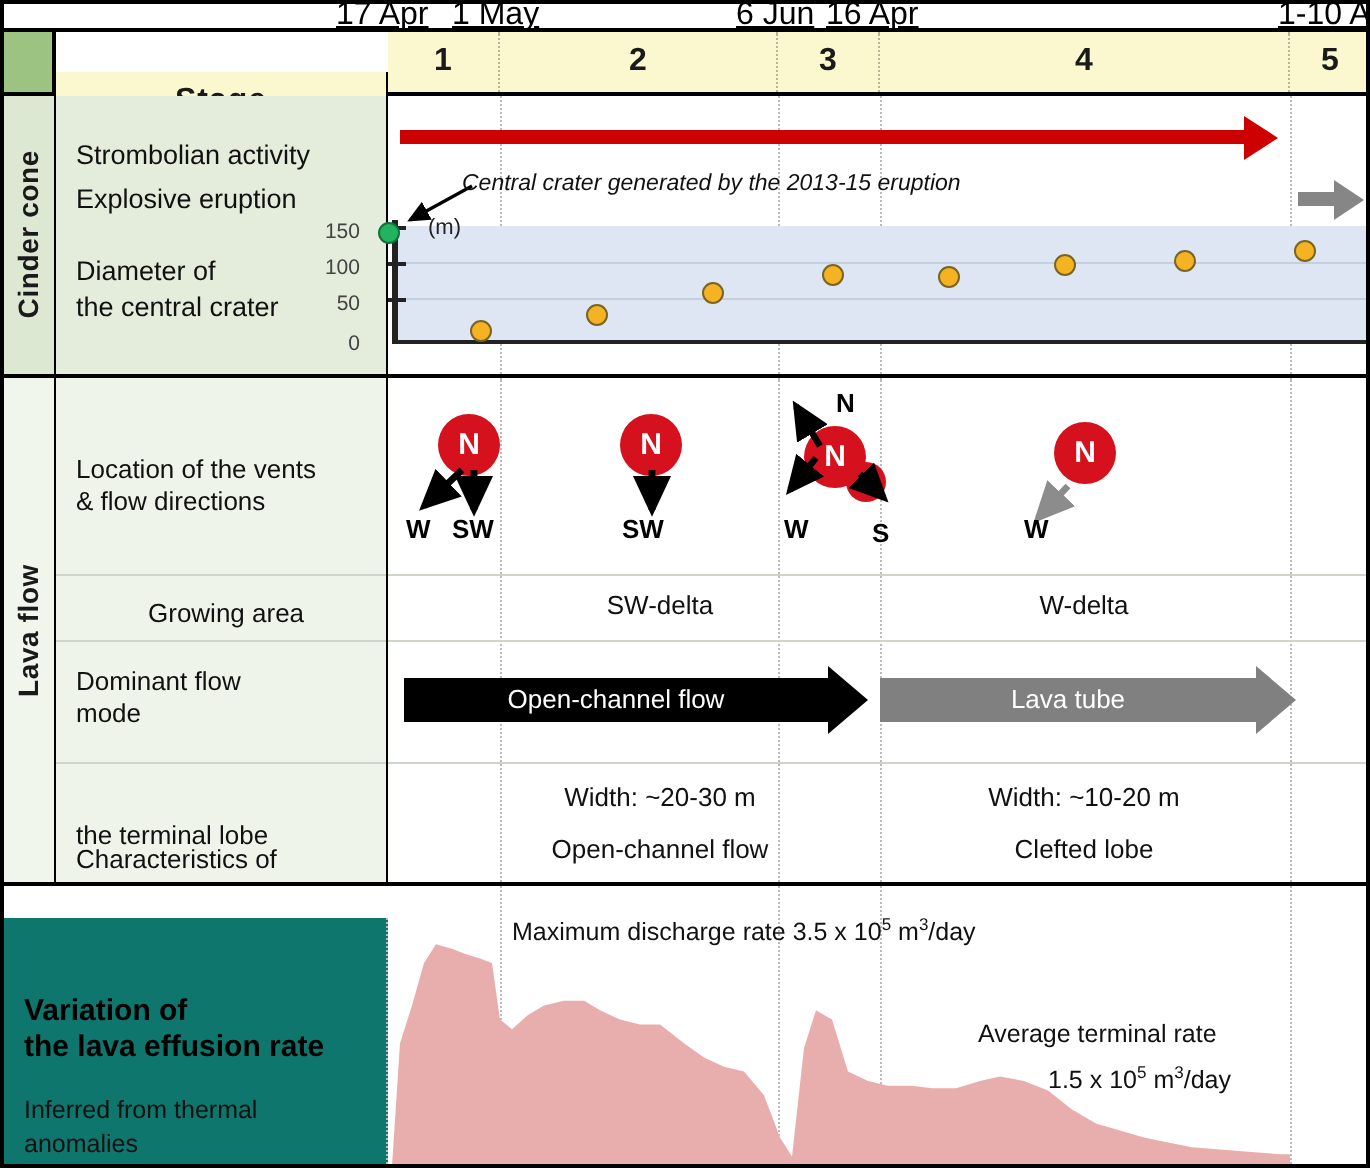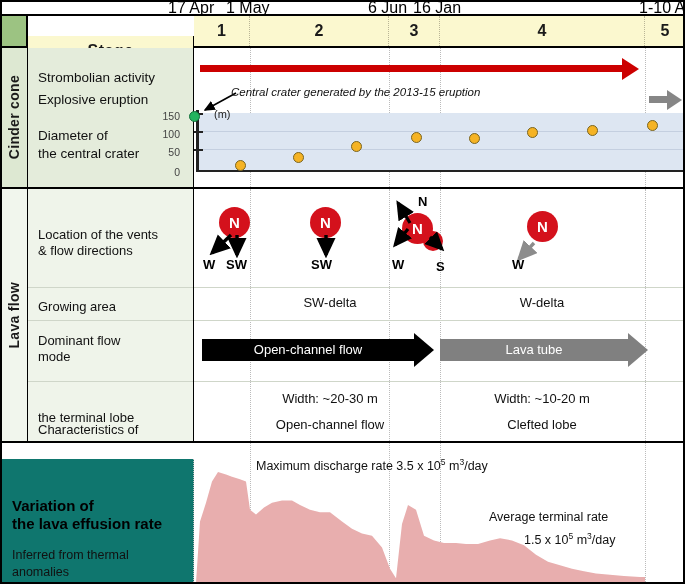--- a/index.html
+++ b/index.html
@@ -122,21 +122,21 @@
 </style>
 </head>
 <body>
 
 <div id="root">
 
   <div class="abs datestrip" id="dateStrip">
       <div class="date-lbl" style="left: 168px;">17 Apr</div>
       <div class="date-lbl" style="left: 226px;">1  May</div>
       <div class="date-lbl" style="left: 368px;">6  Jun</div>
-      <div class="date-lbl" style="left: 413px;">16  Jan</div>
+      <div class="date-lbl" style="left: 413px;">16  Apr</div>
       <div class="date-lbl" style="left: 639px;">1-10 Aug</div>
     </div>
 
   <div class="abs stage-hdr">
     <div class="stage-corner"></div>
     <div class="stage-title-cell">
       <span>Stage</span>
     </div>
     <div id="stageCells">
         <div class="stage-cell" style="left: 194px; width: 56px;">
@@ -223,21 +223,21 @@
   </div>
 
   <div class="abs lf-block">
     <div class="side-label lf-side">
       <span>Lava flow</span>
     </div>
 
     <div class="lf-rowlabels">
       <div class="lf-rowlabel" style="top:38px;">Location of the vents</div>
       <div class="lf-rowlabel" style="top:54px;">&amp; flow directions</div>
-      <div class="lf-rowlabel" style="top:110px;">Growing area</div>
+      <div class="lf-rowlabel" style="top:110px;margin-left:36px;">Growing area</div>
       <div class="lf-rowlabel" style="top:144px;">Dominant flow</div>
       <div class="lf-rowlabel" style="top:160px;">mode</div>
       <div class="lf-rowlabel" style="top:205px;margin-top:28px;">Characteristics of</div>
       <div class="lf-rowlabel" style="top:221px;">the terminal lobe</div>
 
       <div class="rowsep" style="top:98px;"></div>
       <div class="rowsep" style="top:131px;"></div>
       <div class="rowsep" style="top:192px;"></div>
     </div>
 

